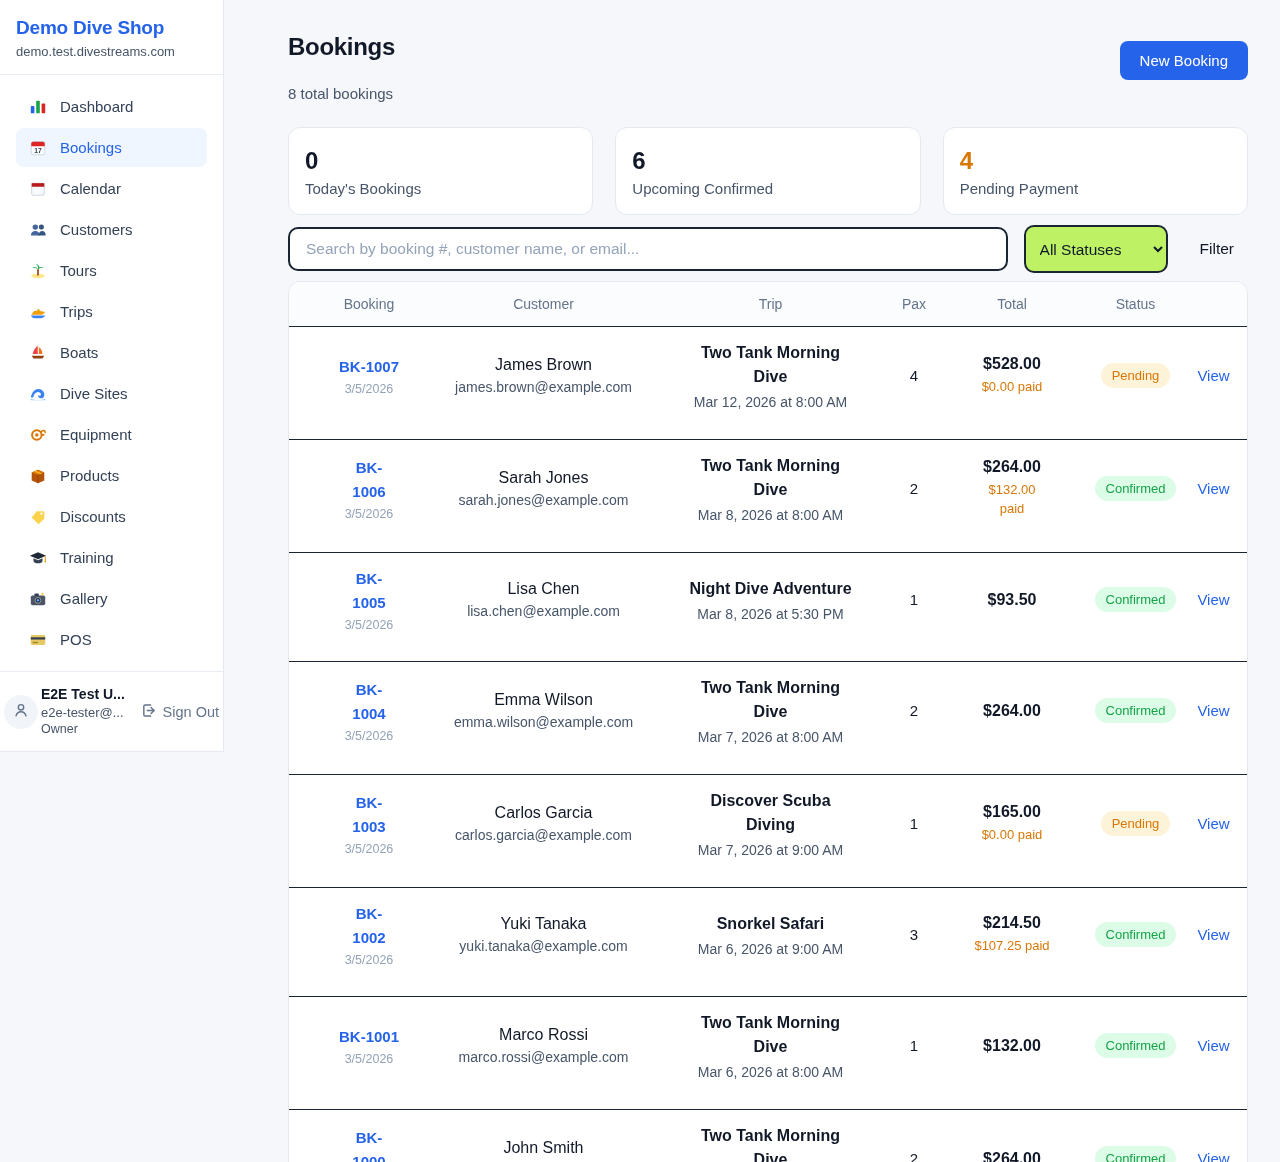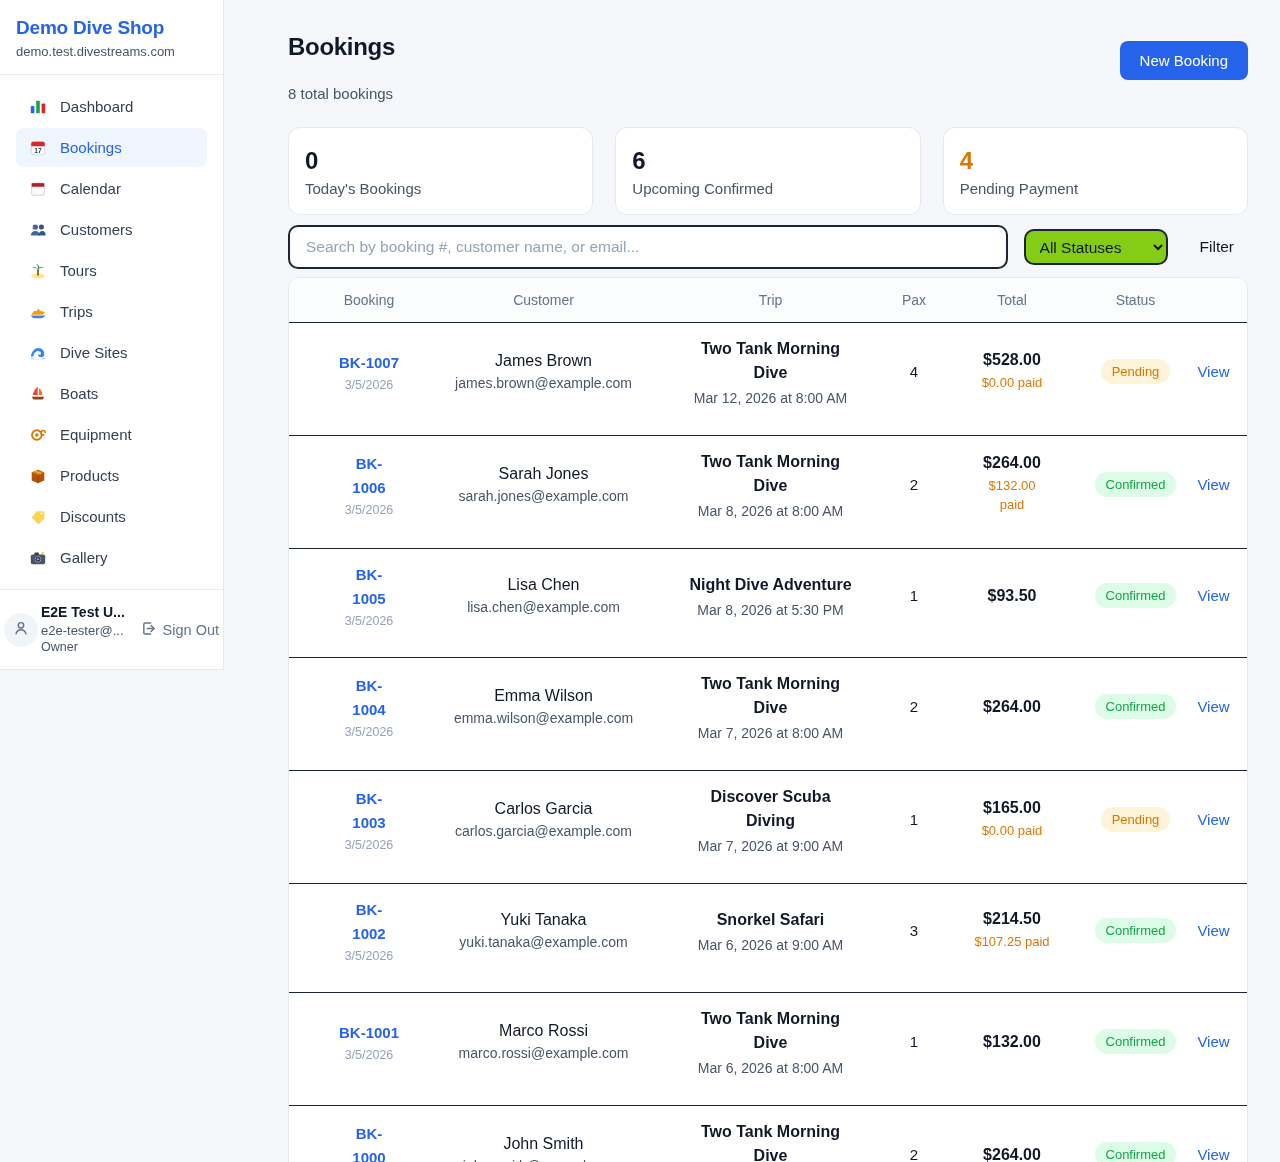--- a/index.html
+++ b/index.html
@@ -65,21 +65,21 @@
   .stat-value.accent { color:#d97706; }
   .stat-label { font-size:15px; color:#475569; margin-top:5px; }
   .controls { display:flex; align-items:center; gap:16px; margin-top:10px; }
   .search {
     flex:1; height:44px; background:#fff; color:#0f172a;
     border:2px solid #1a2433; border-radius:10px;
     padding:0 16px; font-size:15.5px; font-family:inherit; outline:none;
   }
   .search::placeholder { color:#94a3b8; }
   .status-select {
-    height:36px; width:144px; background:#84cc16; color:#0f172a;
+    height:48px; width:144px; background:#bef264; color:#0f172a;
     border:2px solid #1a2433; border-radius:10px;
     font-size:15.5px; font-family:inherit; padding:0 10px; outline:none;
   }
   .filter-btn {
     background:none; border:none; color:#111827; font-size:15.5px;
     font-family:inherit; cursor:pointer; padding:0 14px 0 16px;
   }
   
   .table {
     margin-top:8px; background:#fff;
@@ -189,36 +189,36 @@
             <path d="M2.5 13h12.5l3-3-5.5-1-2-3-2 3h-3z" fill="#f59e0b"></path>
             <path d="M2 14h16c-1 2-3 3-5 3H6.5C4.5 17 3 15.8 2 14z" fill="#3b82f6"></path>
           </svg>
         </span>
       <span class="nav-label">Trips</span>
     </div>
 
     <div class="nav-item">
       <span class="nav-icon">
           <svg width="18" height="18" viewBox="0 0 20 20">
-            <path d="M2 14c1-6 4.5-9.5 8.5-9.5 4.5 0 6.5 3.5 6.5 6.5 0 2.3-1.6 3.8-3.6 3.8-1.9 0-3.4-1.3-3.4-3.3 1.8 1 3.3.5 3.3-1 0-1.5-1.4-2.8-3.3-2.8-2.6 0-4.7 2.3-5.3 6.3z" fill="#3b82f6"></path>
-            <path d="M2 15.2c4 1.8 12 1.8 16 0v1.8H2z" fill="#93c5fd"></path>
-          </svg>
-        </span>
-      <span class="nav-label">Dive Sites</span>
-    </div>
-
-    <div class="nav-item">
-      <span class="nav-icon">
-          <svg width="18" height="18" viewBox="0 0 20 20">
             <path d="M9.7 2v9H4c1-4 3.4-7.2 5.7-9z" fill="#ef4444"></path>
             <path d="M11 3.2c2.8 2 3.8 4.8 3.8 7.8H11z" fill="#f97316"></path>
             <path d="M3 13h14l-2 3H5z" fill="#92400e"></path>
           </svg>
         </span>
       <span class="nav-label">Boats</span>
+    </div>
+
+    <div class="nav-item">
+      <span class="nav-icon">
+          <svg width="18" height="18" viewBox="0 0 20 20">
+            <path d="M2 14c1-6 4.5-9.5 8.5-9.5 4.5 0 6.5 3.5 6.5 6.5 0 2.3-1.6 3.8-3.6 3.8-1.9 0-3.4-1.3-3.4-3.3 1.8 1 3.3.5 3.3-1 0-1.5-1.4-2.8-3.3-2.8-2.6 0-4.7 2.3-5.3 6.3z" fill="#3b82f6"></path>
+            <path d="M2 15.2c4 1.8 12 1.8 16 0v1.8H2z" fill="#93c5fd"></path>
+          </svg>
+        </span>
+      <span class="nav-label">Dive Sites</span>
     </div>
 
     <div class="nav-item">
       <span class="nav-icon">
           <svg width="18" height="18" viewBox="0 0 20 20">
             <circle cx="8.7" cy="10" r="5.3" fill="none" stroke="#d97706" stroke-width="2.2"></circle>
             <path d="M14 9.8h2.5M14 6c2-2 4-.8 4 1.2" stroke="#d97706" stroke-width="1.8" fill="none" stroke-linecap="round"></path>
             <circle cx="8.7" cy="10" r="1.9" fill="#d97706"></circle>
           </svg>
         </span>
@@ -240,34 +240,55 @@
     <div class="nav-item">
       <span class="nav-icon">
           <svg width="18" height="18" viewBox="0 0 20 20">
             <path d="M8.5 3.5h7A1.5 1.5 0 0 1 17 5v7l-6.5 6L3 10.5z" fill="#fcd34d"></path>
             <circle cx="13.8" cy="6.2" r="1.3" fill="#fff"></circle>
           </svg>
         </span>
       <span class="nav-label">Discounts</span>
     </div>
 
+    <div class="nav-item">
+      <span class="nav-icon">
+          <svg width="18" height="18" viewBox="0 0 20 20">
+            <path d="M10 3.5l9 4-9 4-9-4z" fill="#1f2937"></path>
+            <path d="M5 10.2v3c0 1.5 2.2 2.7 5 2.7s5-1.2 5-2.7v-3l-5 2.2z" fill="#374151"></path>
+            <path d="M18.2 8.2v5" stroke="#f59e0b" stroke-width="1.2"></path>
+            <circle cx="18.2" cy="14" r="1" fill="#f59e0b"></circle>
+          </svg>
+        </span>
+      <span class="nav-label">Training</span>
+    </div>
 
     <div class="nav-item">
       <span class="nav-icon">
           <svg width="18" height="18" viewBox="0 0 20 20">
             <rect x="2" y="6" width="16" height="11" rx="2" fill="#4b5563"></rect>
             <rect x="6" y="4" width="5" height="3" rx="1" fill="#374151"></rect>
             <circle cx="10" cy="11.5" r="3.2" fill="#1f2937" stroke="#9ca3af"></circle>
             <circle cx="10" cy="11.5" r="1.4" fill="#60a5fa"></circle>
             <path d="M15 2.4l.6 1.4 1.4.6-1.4.6L15 6.4l-.6-1.4-1.4-.6 1.4-.6z" fill="#fbbf24"></path>
           </svg>
         </span>
       <span class="nav-label">Gallery</span>
     </div>
 
+    <div class="nav-item">
+      <span class="nav-icon">
+          <svg width="18" height="18" viewBox="0 0 20 20">
+            <rect x="2" y="4.5" width="16" height="11" rx="1.5" fill="#e7c964"></rect>
+            <rect x="2" y="7" width="16" height="2.5" fill="#374151"></rect>
+            <rect x="4" y="12" width="6" height="1.5" fill="#9a8430"></rect>
+          </svg>
+        </span>
+      <span class="nav-label">POS</span>
+    </div>
   </nav>
 
   <div class="side-footer">
     <div class="avatar">
       <span>
         <svg width="18" height="18" viewBox="0 0 20 20" fill="none" stroke="#64748b" stroke-width="1.6" stroke-linecap="round">
           <circle cx="10" cy="7" r="3"></circle>
           <path d="M4.5 16.5c.8-3 3-4.5 5.5-4.5s4.7 1.5 5.5 4.5"></path>
         </svg>
       </span>

